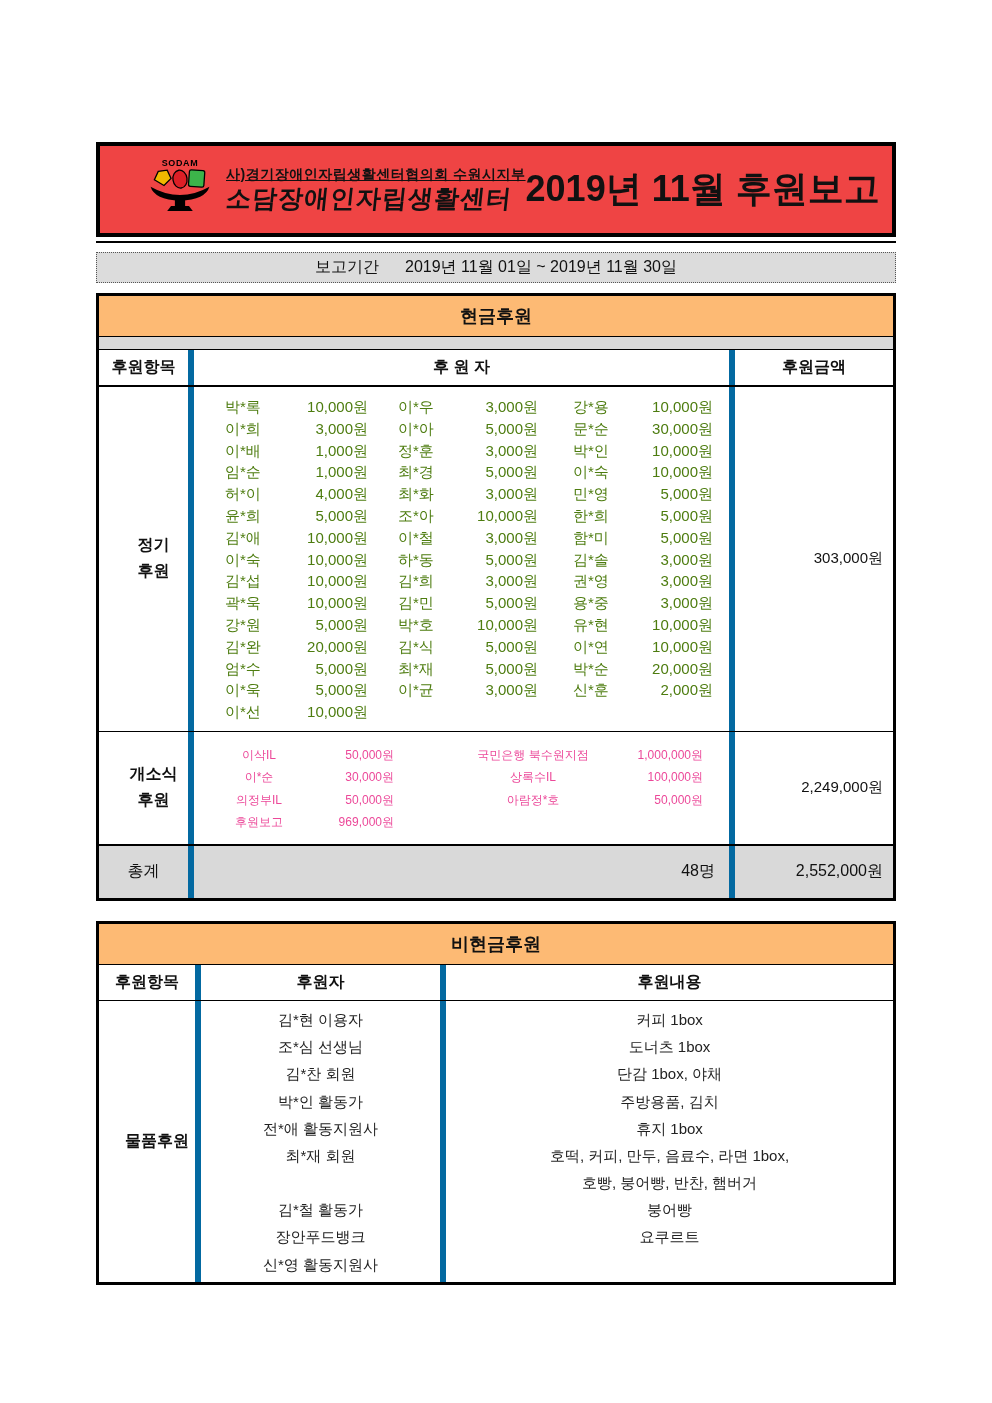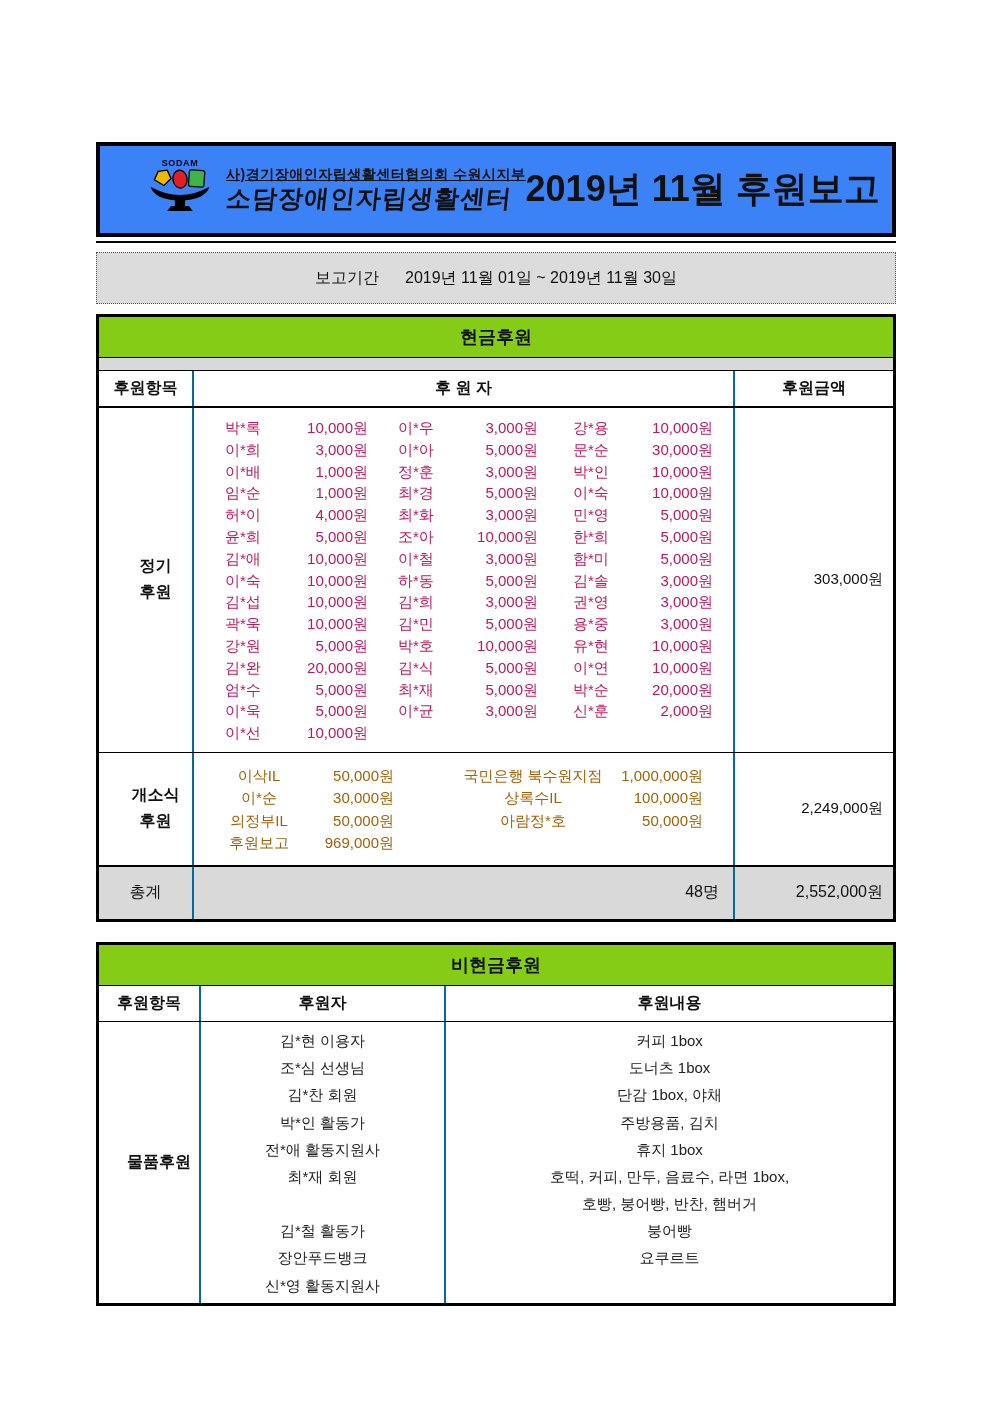--- a/index.html
+++ b/index.html
@@ -1,58 +1,58 @@
 <!DOCTYPE html>
 <html><head>
 <meta charset="utf-8">
 <style>
   html,body{margin:0;padding:0;background:#fff;}
   body{width:992px;height:1403px;font-family:"Liberation Sans","DejaVu Sans",sans-serif;color:#111;}
   .page{box-sizing:border-box;width:992px;height:1403px;padding:142px 96px 0 96px;position:relative;}
 
   
-  .hdr-box{box-sizing:border-box;height:95px;border:4px solid #000;display:flex;align-items:center;padding:0 18px 0 48px;background:#3b82f6;}
+  .hdr-box{box-sizing:border-box;height:95px;border:4px solid #000;display:flex;align-items:center;padding:0 18px 0 48px;background:#ef4444;}
   .hdr-underline{border-top:2px solid #000;margin-top:4px;}
   .logo{flex:0 0 auto;}
   .org-block{margin-left:14px;line-height:1.15;white-space:nowrap;}
   .org-line1{font-size:14px;font-weight:bold;letter-spacing:.5px;text-decoration:underline;}
   .org-line2{font-size:25px;font-weight:bold;transform:skewX(-6deg);letter-spacing:1px;margin-top:3px;font-family:"Liberation Serif","DejaVu Serif",serif;}
   .main-title{margin-left:auto;margin-right:22px;font-size:36px;font-weight:900;letter-spacing:0px;white-space:nowrap;}
 
   
-  .period-bar{box-sizing:border-box;margin-top:9px;height:52px;background:#dcdcdc;border:1px dotted #555;display:flex;align-items:center;justify-content:center;gap:26px;font-size:16px;}
+  .period-bar{box-sizing:border-box;margin-top:9px;height:31px;background:#dcdcdc;border:1px dotted #555;display:flex;align-items:center;justify-content:center;gap:26px;font-size:16px;}
   .period-bar .plabel{font-weight:500;}
 
   
   .tbl{border:3px solid #000;margin-top:10px;background:#fff;}
   .trow{display:grid;}
   .t1 .trow{grid-template-columns:95px 541px 158px;}
   .t2 .trow{grid-template-columns:102px 245px 447px;}
-  .trow > .c{border-right:2px solid #0369a1;min-width:0;}
+  .trow > .c{border-right:6px solid #0369a1;min-width:0;}
   .trow > .c:last-child{border-right:none;}
   .row-sep{border-bottom:1px solid #000;}
-  .title-row{display:block;background:#84cc16;height:40px;line-height:40px;text-align:center;font-size:18px;font-weight:bold;border-bottom:1px solid #000;}
+  .title-row{display:block;background:#fdba74;height:40px;line-height:40px;text-align:center;font-size:18px;font-weight:bold;border-bottom:1px solid #000;}
   .gray-strip{height:12px;background:#d9d9d9;border-bottom:1px solid #000;}
   .head-row{height:35px;}
   .head-row .c{display:flex;align-items:center;justify-content:center;font-size:16px;font-weight:bold;}
   .head-row{border-bottom:2px solid #000;}
 
   .vlabel{display:flex;flex-direction:column;align-items:center;justify-content:center;gap:5px;font-size:16px;font-weight:bold;margin-left:20px;}
   .amt-cell{display:flex;align-items:center;justify-content:flex-end;padding-right:10px;font-size:15px;}
 
   
-  .donors{padding:9px 0 8px 31px;font-size:15px;color:#be185d;}
+  .donors{padding:9px 0 8px 31px;font-size:15px;color:#4d7c0f;}
   .donor-row{display:flex;line-height:21.8px;}
   .pair{width:143px;display:flex;justify-content:space-between;}
   .pair.p2{width:140px;margin-left:30px;}
   .pair.p3{width:140px;margin-left:35px;}
   .damt{text-align:center;}
 
   
-  .opening-cell{padding:12px 0 10px 15px;font-size:15px;color:#a16207;}
+  .opening-cell{padding:12px 0 10px 15px;font-size:12px;color:#ec4899;}
   .op-row{display:flex;line-height:22.5px;}
   .op-name-l{width:100px;text-align:center;}
   .op-amt-l{width:85px;text-align:right;}
   .op-name-r{width:160px;text-align:center;margin-left:59px;}
   .op-amt-r{width:90px;text-align:right;}
 
   
   .total-row{background:#d9d9d9;border-top:2px solid #000;height:52px;font-weight:normal;}
   .total-row .c{display:flex;align-items:center;font-size:16px;}
   .total-row .lab{justify-content:center;}

